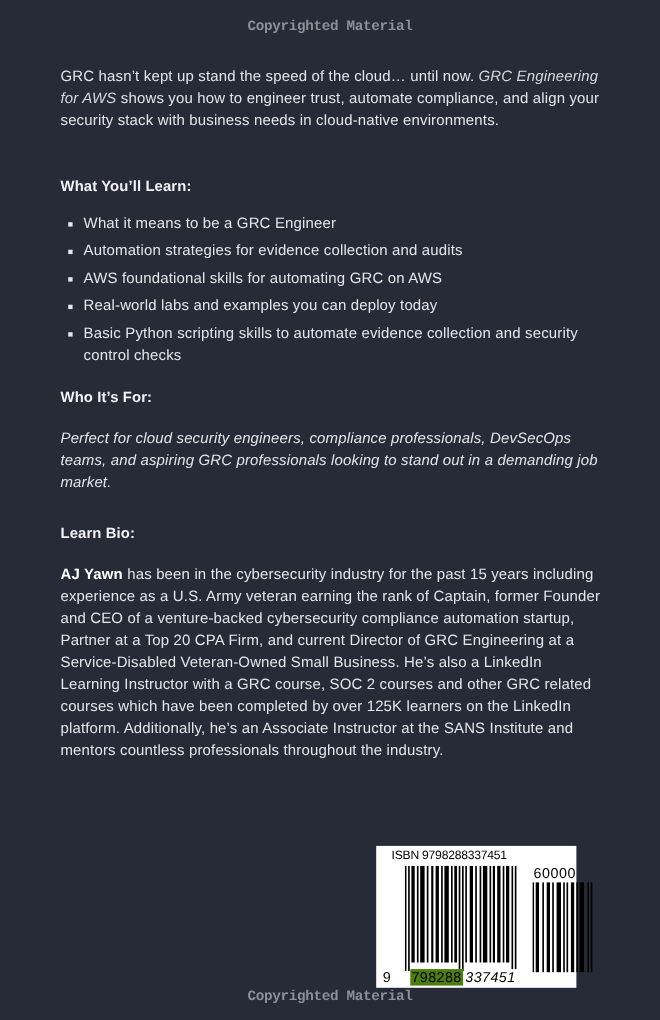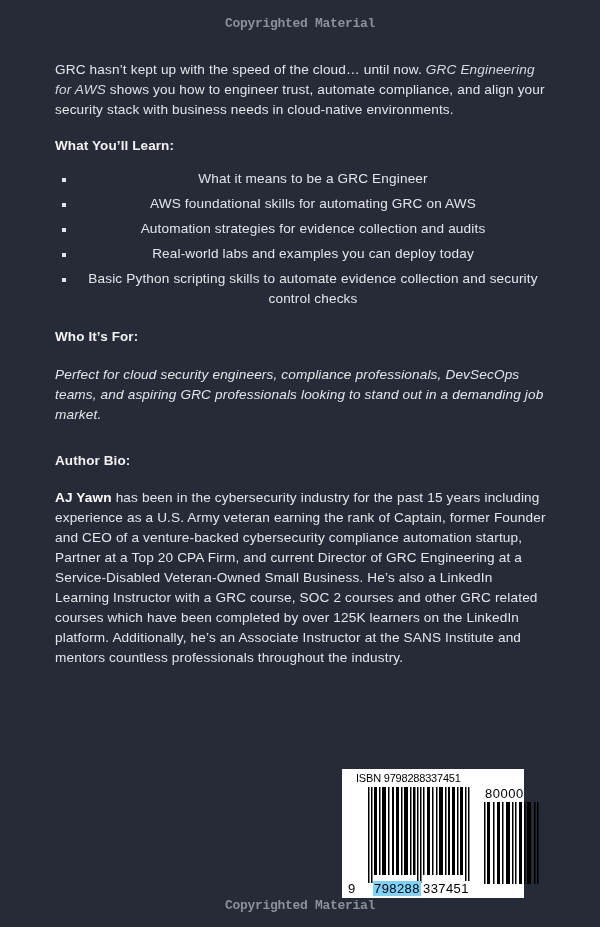--- a/index.html
+++ b/index.html
@@ -19,66 +19,66 @@
   .content {
     position:absolute; left:55px; top:60px; width:495px;
     font-size:13.6px; line-height:20px; letter-spacing:0.15px;
   }
   .intro { margin:0; }
   .intro em { font-style:italic; color:#d7d8de; }
   h2 {
     margin:0; font-size:13.5px; font-weight:bold; color:#f2f2f5;
     letter-spacing:0.1px;
   }
-  .h-learn { margin-top:16px; }
-  ul.learn { list-style:none; margin:13px 0 0 0; padding:0 0 0 21px;text-align:center; }
+  .h-learn { margin-top:40px; }
+  ul.learn { list-style:none; margin:13px 0 0 0; padding:0 0 0 21px; }
   ul.learn li { position:relative; margin-bottom:5px; line-height:20px; }
   ul.learn li::before {
     content:""; position:absolute; left:-14px; top:9px;
     width:4px; height:4px; background:#e4e5ea;
   }
   .h-who { margin-top:18px; }
   .who { margin:18px 0 0 0;font-style:italic; }
   .h-bio { margin-top:26px; }
   .bio { margin:17px 0 0 0; }
   .bio b { color:#ffffff;text-align:right; }
   .barcode-box {
     position:absolute; left:342px; top:769px; width:182px; height:129px;
     background:#ffffff; color:#000;
     font-family:"Liberation Sans", sans-serif;
   }
   .isbn-label { position:absolute; left:14px; top:3px; font-size:11px; letter-spacing:-0.2px; }
   .bars-main { position:absolute; left:26px; top:18px; width:102px; height:96px; }
   .price-label { position:absolute; left:143px; top:17px; font-size:13px; letter-spacing:0.5px; }
   .bars-addon { position:absolute; left:142px; top:33px; width:56px; height:82px; }
   .digit-lead { position:absolute; left:6px; top:112px; font-size:13px; background:#fff; }
-  .digits-a { position:absolute; left:31px; top:112px; font-size:13px; background:#7dd3fc; padding:0 1px; letter-spacing:0.4px; }
-  .digits-b { position:absolute; left:80px; top:112px; font-size:13px; background:#fff; padding:0 1px; letter-spacing:0.4px; }
+  .digits-a { position:absolute; left:31px; top:112px; font-size:13px; background:#4d7c0f; padding:0 1px; letter-spacing:0.4px; }
+  .digits-b { position:absolute; left:80px; top:112px; font-size:13px; background:#fff; padding:0 1px; letter-spacing:0.4px;font-style:italic; }
 </style>
 </head>
 <body>
 
 <div class="watermark wm-top">Copyrighted Material</div>
 
 <div class="content">
-  <p class="intro"><span>GRC hasn’t kept up with the speed of the cloud… until now. </span><em>GRC Engineering for AWS</em><span> shows you how to engineer trust, automate compliance, and align your security stack with business needs in cloud-native environments.</span></p>
+  <p class="intro"><span>GRC hasn’t kept up stand the speed of the cloud… until now. </span><em>GRC Engineering for AWS</em><span> shows you how to engineer trust, automate compliance, and align your security stack with business needs in cloud-native environments.</span></p>
 
   <h2 class="h-learn">What You’ll Learn:</h2>
   <ul class="learn">
     <li>What it means to be a GRC Engineer</li>
+    <li>Automation strategies for evidence collection and audits</li>
     <li>AWS foundational skills for automating GRC on AWS</li>
-    <li>Automation strategies for evidence collection and audits</li>
     <li>Real-world labs and examples you can deploy today</li>
     <li>Basic Python scripting skills to automate evidence collection and security control checks</li>
   </ul>
 
   <h2 class="h-who">Who It’s For:</h2>
   <p class="who">Perfect for cloud security engineers, compliance professionals, DevSecOps teams, and aspiring GRC professionals looking to stand out in a demanding job market.</p>
 
-  <h2 class="h-bio">Author Bio:</h2>
+  <h2 class="h-bio">Learn Bio:</h2>
   <p class="bio"><b>AJ Yawn</b><span> has been in the cybersecurity industry for the past 15 years including experience as a U.S. Army veteran earning the rank of Captain, former Founder and CEO of a venture-backed cybersecurity compliance automation startup, Partner at a Top 20 CPA Firm, and current Director of GRC Engineering at a Service-Disabled Veteran-Owned Small Business. He’s also a LinkedIn Learning Instructor with a GRC course, SOC 2 courses and other GRC related courses which have been completed by over 125K learners on the LinkedIn platform. Additionally, he’s an Associate Instructor at the SANS Institute and mentors countless professionals throughout the industry.</span></p>
 </div>
 
 <div class="barcode-box">
   <div class="isbn-label">ISBN 9798288337451</div>
   <svg class="bars-main" viewBox="0 0 102 96" preserveAspectRatio="none">
     <g fill="#000">
       <rect x="0" y="0" width="1.5" height="96"></rect>
         <rect x="3" y="0" width="1.5" height="96"></rect>
       <rect x="6" y="0" width="3" height="88"></rect>
@@ -100,21 +100,21 @@
       <rect x="71" y="0" width="4" height="88"></rect>
         <rect x="77" y="0" width="1.5" height="88"></rect>
       <rect x="80" y="0" width="2" height="88"></rect>
         <rect x="84" y="0" width="3" height="88"></rect>
       <rect x="89" y="0" width="1.5" height="88"></rect>
         <rect x="92" y="0" width="3" height="88"></rect>
       <rect x="97" y="0" width="1.5" height="96"></rect>
         <rect x="100" y="0" width="1.5" height="96"></rect>
     </g>
   </svg>
-  <div class="price-label">80000</div>
+  <div class="price-label">60000</div>
   <svg class="bars-addon" viewBox="0 0 56 82" preserveAspectRatio="none">
     <g fill="#000">
       <rect x="0" y="0" width="1.5" height="82"></rect>
         <rect x="3" y="0" width="3" height="82"></rect>
       <rect x="9" y="0" width="1.5" height="82"></rect>
         <rect x="13" y="0" width="3" height="82"></rect>
       <rect x="18" y="0" width="1.5" height="82"></rect>
         <rect x="22" y="0" width="4" height="82"></rect>
       <rect x="28" y="0" width="1.5" height="82"></rect>
         <rect x="31" y="0" width="1.5" height="82"></rect>

